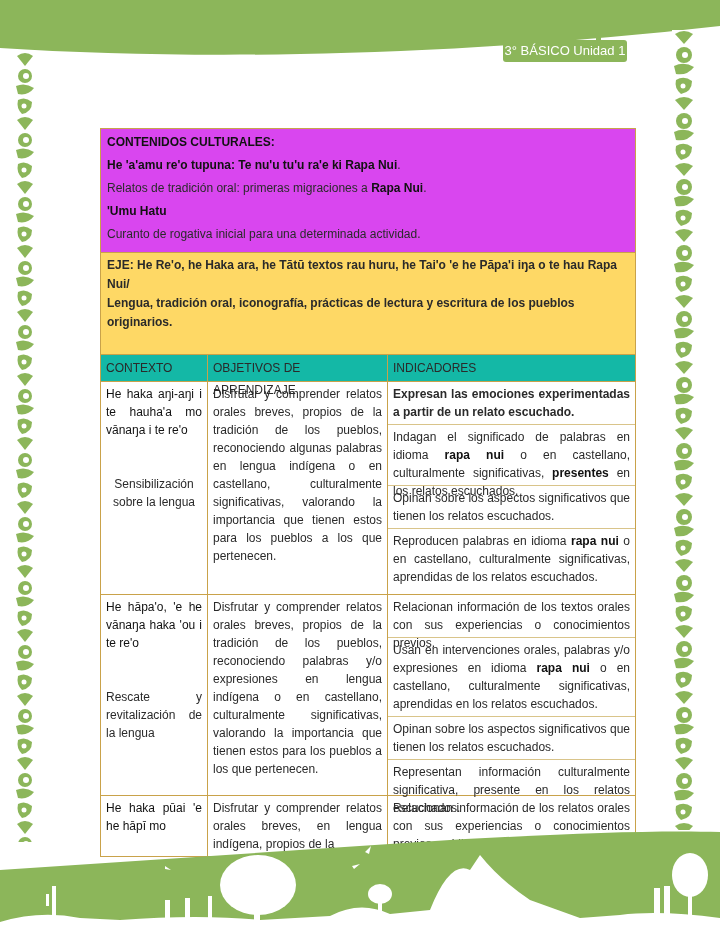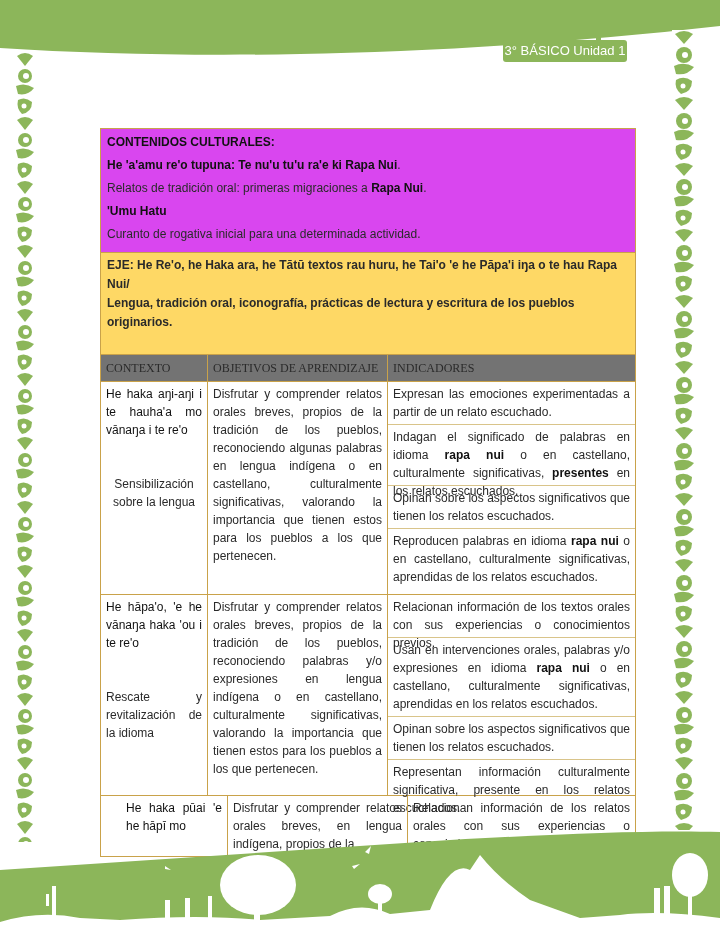--- a/index.html
+++ b/index.html
@@ -30,27 +30,27 @@
   }
   .culture p { margin:0; padding:2px 0; line-height:19px; }
   .eje {
     background:#fed865; padding:3px 6px 22px 6px; font-weight:bold;
     border-bottom:1px solid #c9a24a; line-height:19px;
   }
   .b { font-weight:bold; color:#111; }
   .col1 { width:96px; border-right:1px solid #c9a24a; }
   .col2 { width:169px; border-right:1px solid #c9a24a; }
   .col3 { flex:1; }
-  .hdr { display:flex; border-bottom:1px solid #c9a24a; background:#737373;font-family:Liberation Serif, serif; }
+  .hdr { display:flex; border-bottom:1px solid #c9a24a; background:#14b8a6; }
   .hdr div { padding:2px 5px; height:22px; line-height:22px; }
   .cell-pad { padding:3px 5px; text-align:justify; }
   .ind { border-bottom:1px solid #d9c48a; padding:3px 5px; text-align:justify; }
   .ind:last-child { border-bottom:none; }
   .row { display:flex; border-bottom:1px solid #c9a24a; }
-  .row:last-child { border-bottom:none;margin-left:20px; }
+  .row:last-child { border-bottom:none; }
   .ctx-title { font-weight:normal; color:#111; }
   .ctx-sub { margin-top:36px; }
 </style>
 </head>
 <body>
 
 <svg class="top-band" viewBox="0 0 720 80" preserveAspectRatio="none">
   <path d="M0 0 H720 V26 C560 44 420 52 300 54 C200 56 90 54 0 48 Z" fill="#8cb65a"></path>
 </svg>
 <div class="unit-stem"></div>
@@ -104,31 +104,31 @@
     <div class="col3">INDICADORES</div>
   </div>
 
   <div class="row" style="height:212px;">
     <div class="col1 cell-pad">
       <div class="ctx-title">He haka aŋi-aŋi i te hauha'a mo vānaŋa i te re'o</div>
       <div class="ctx-sub" style="text-align:center;">Sensibilización sobre la lengua</div>
     </div>
     <div class="col2 cell-pad">Disfrutar y comprender relatos orales breves, propios de la tradición de los pueblos, reconociendo algunas palabras en lengua indígena o en castellano, culturalmente significativas, valorando la importancia que tienen estos para los pueblos a los que pertenecen.</div>
     <div class="col3">
-      <div class="ind" style="height:36px;"><span>Expresan las emociones experimentadas a partir de un relato escuchado.</span></div>
+      <div class="ind" style="height:36px;font-weight:bold;"><span>Expresan las emociones experimentadas a partir de un relato escuchado.</span></div>
       <div class="ind" style="height:54px;"><span>Indagan el significado de palabras en idioma </span><span class="b">rapa nui</span><span> o en castellano, culturalmente significativas, </span><span class="b">presentes</span><span> en los relatos escuchados.</span></div>
       <div class="ind" style="height:36px;"><span>Opinan sobre los aspectos significativos que tienen los relatos escuchados.</span></div>
       <div class="ind"><span>Reproducen palabras en idioma </span><span class="b">rapa nui</span><span> o en castellano, culturalmente significativas, aprendidas de los relatos escuchados.</span></div>
     </div>
   </div>
 
   <div class="row" style="height:200px;">
     <div class="col1 cell-pad">
       <div class="ctx-title">He hāpa'o, 'e he vānaŋa haka 'ou i te re'o</div>
-      <div class="ctx-sub">Rescate y revitalización de la idioma</div>
+      <div class="ctx-sub">Rescate y revitalización de la lengua</div>
     </div>
     <div class="col2 cell-pad">Disfrutar y comprender relatos orales breves, propios de la tradición de los pueblos, reconociendo palabras y/o expresiones en lengua indígena o en castellano, culturalmente significativas, valorando la importancia que tienen estos para los pueblos a los que pertenecen.</div>
     <div class="col3">
       <div class="ind" style="height:36px;"><span>Relacionan información de los textos orales con sus experiencias o conocimientos previos.</span></div>
       <div class="ind" style="height:72px;"><span>Usan en intervenciones orales, palabras y/o expresiones en idioma </span><span class="b">rapa nui</span><span> o en castellano, culturalmente significativas, aprendidas en los relatos escuchados.</span></div>
       <div class="ind" style="height:36px;"><span>Opinan sobre los aspectos significativos que tienen los relatos escuchados.</span></div>
       <div class="ind"><span>Representan información culturalmente significativa, presente en los relatos escuchados.</span></div>
     </div>
   </div>
 

